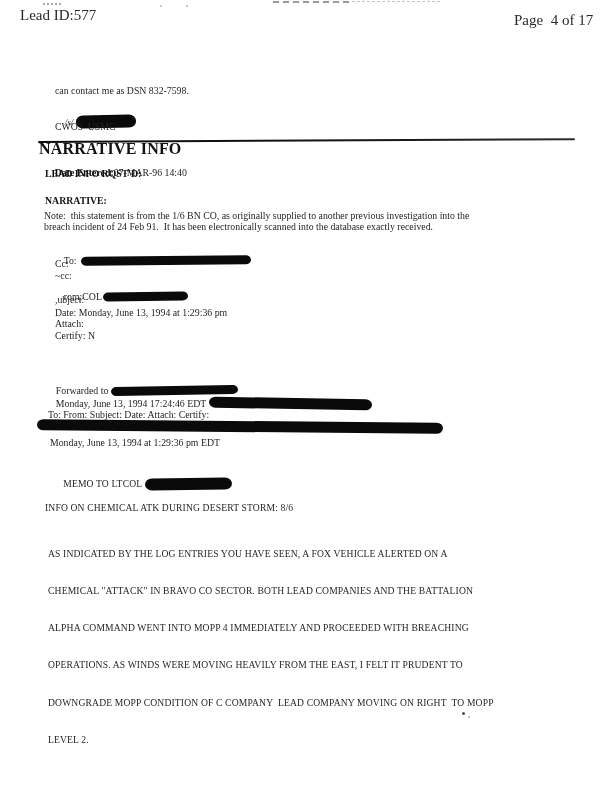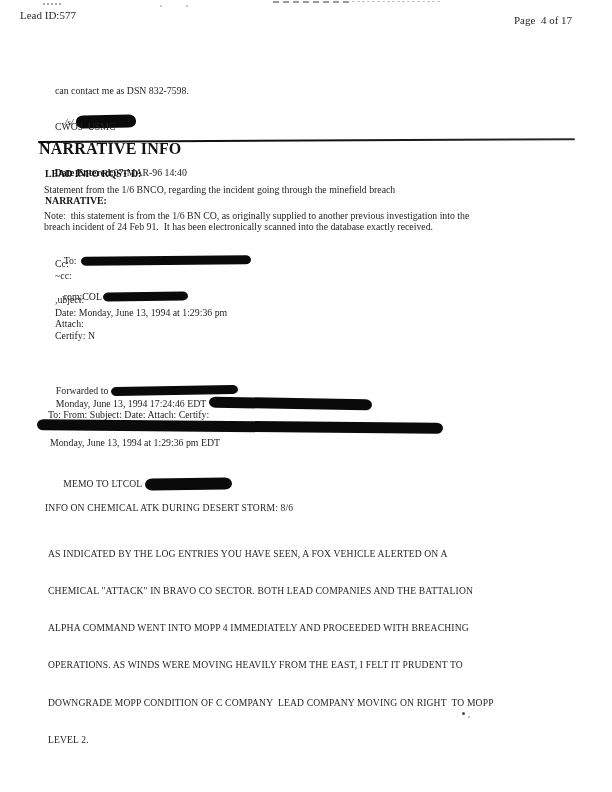--- a/index.html
+++ b/index.html
@@ -1,21 +1,21 @@
 <!DOCTYPE html>
 <html><head>
 <meta charset="utf-8">
 <style>
   html,body{margin:0;padding:0;background:#ffffff;}
   .page{
     position:relative;width:612px;height:792px;background:#ffffff;overflow:hidden;
     font-family:"Liberation Serif","DejaVu Serif",serif;color:#242424;
   }
   .ln{position:absolute;white-space:pre;font-size:9.8px;line-height:11px;}
-  .hdr{font-size:11px;color:#2a2a2a;}
+  .hdr{font-size:15px;color:#2a2a2a;}
   .b{font-weight:bold;color:#121212;}
   .ital{font-style:italic;}
   .caps{font-size:9.6px;letter-spacing:0.15px;color:#262626;}
   .redact{
     display:inline-block;background:#0a0a0a;border-radius:7px/6px;
     vertical-align:middle;position:relative;top:-1px;
   }
   .redact.abs{position:absolute;display:block;}
   .rule{
     position:absolute;left:38px;top:141px;width:537px;height:2px;
@@ -56,21 +56,20 @@
   </div>
   <div class="ln" style="left:55px;top:121px">CWO3  USMC</div>
 
   <div class="rule"></div>
   <div class="ln b" style="left:39px;top:143px;font-size:16px;letter-spacing:0.2px">NARRATIVE INFO</div>
 
   <div class="ln" style="left:45px;top:156px">
     <span class="b">Date Entered:</span><span>07-MAR-96 14:40</span>
   </div>
   <div class="ln b" style="left:45px;top:168px">LEAD INFO RQST'D:</div>
-  <div class="ln" style="left:44px;top:184px">Statement from the 1/6 BNCO, regarding the incident going through the minefield breach</div>
   <div class="ln b" style="left:45px;top:195px">NARRATIVE:</div>
   <div class="ln" style="left:44px;top:210px">Note:  this statement is from the 1/6 BN CO, as originally supplied to another previous investigation into the</div>
   <div class="ln" style="left:44px;top:221px">breach incident of 24 Feb 91.  It has been electronically scanned into the database exactly received.</div>
 
   <div class="ln" style="left:54px;top:244px">
     <span>To:</span><span class="redact" style="width:170px;height:9px;margin-left:4px;transform:rotate(-0.5deg)"></span>
   </div>
   <div class="ln" style="left:55px;top:258px">Cc:</div>
   <div class="ln" style="left:55px;top:270px">~cc:</div>
   <div class="ln" style="left:54px;top:280px">

